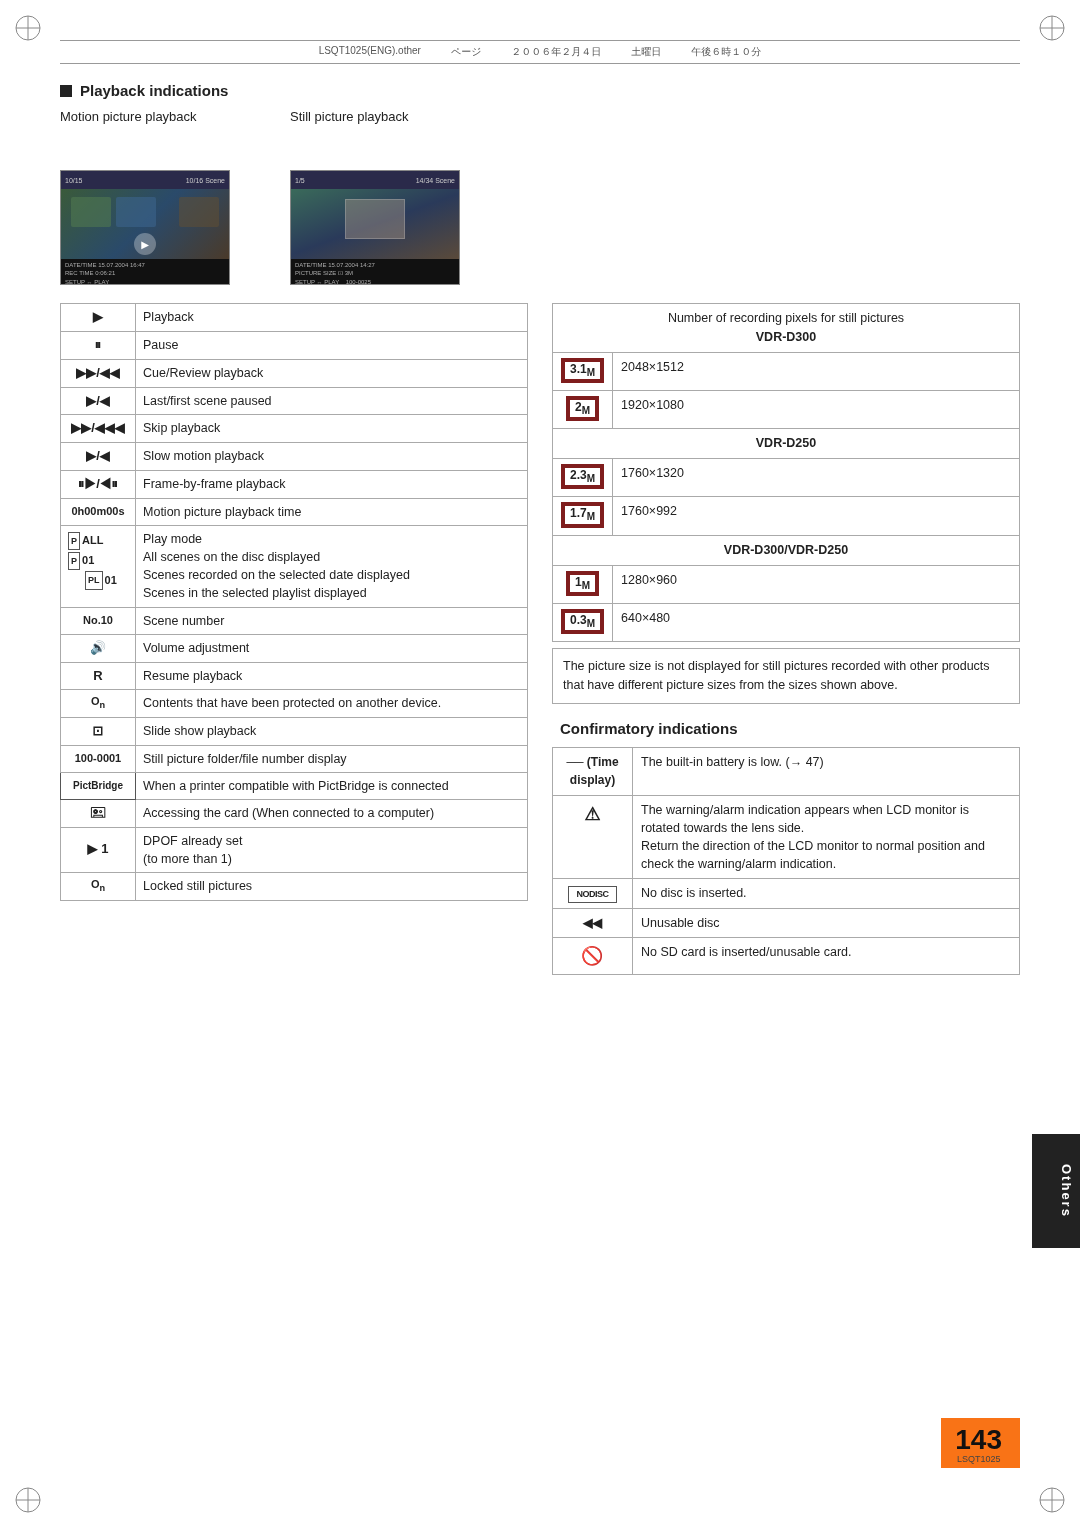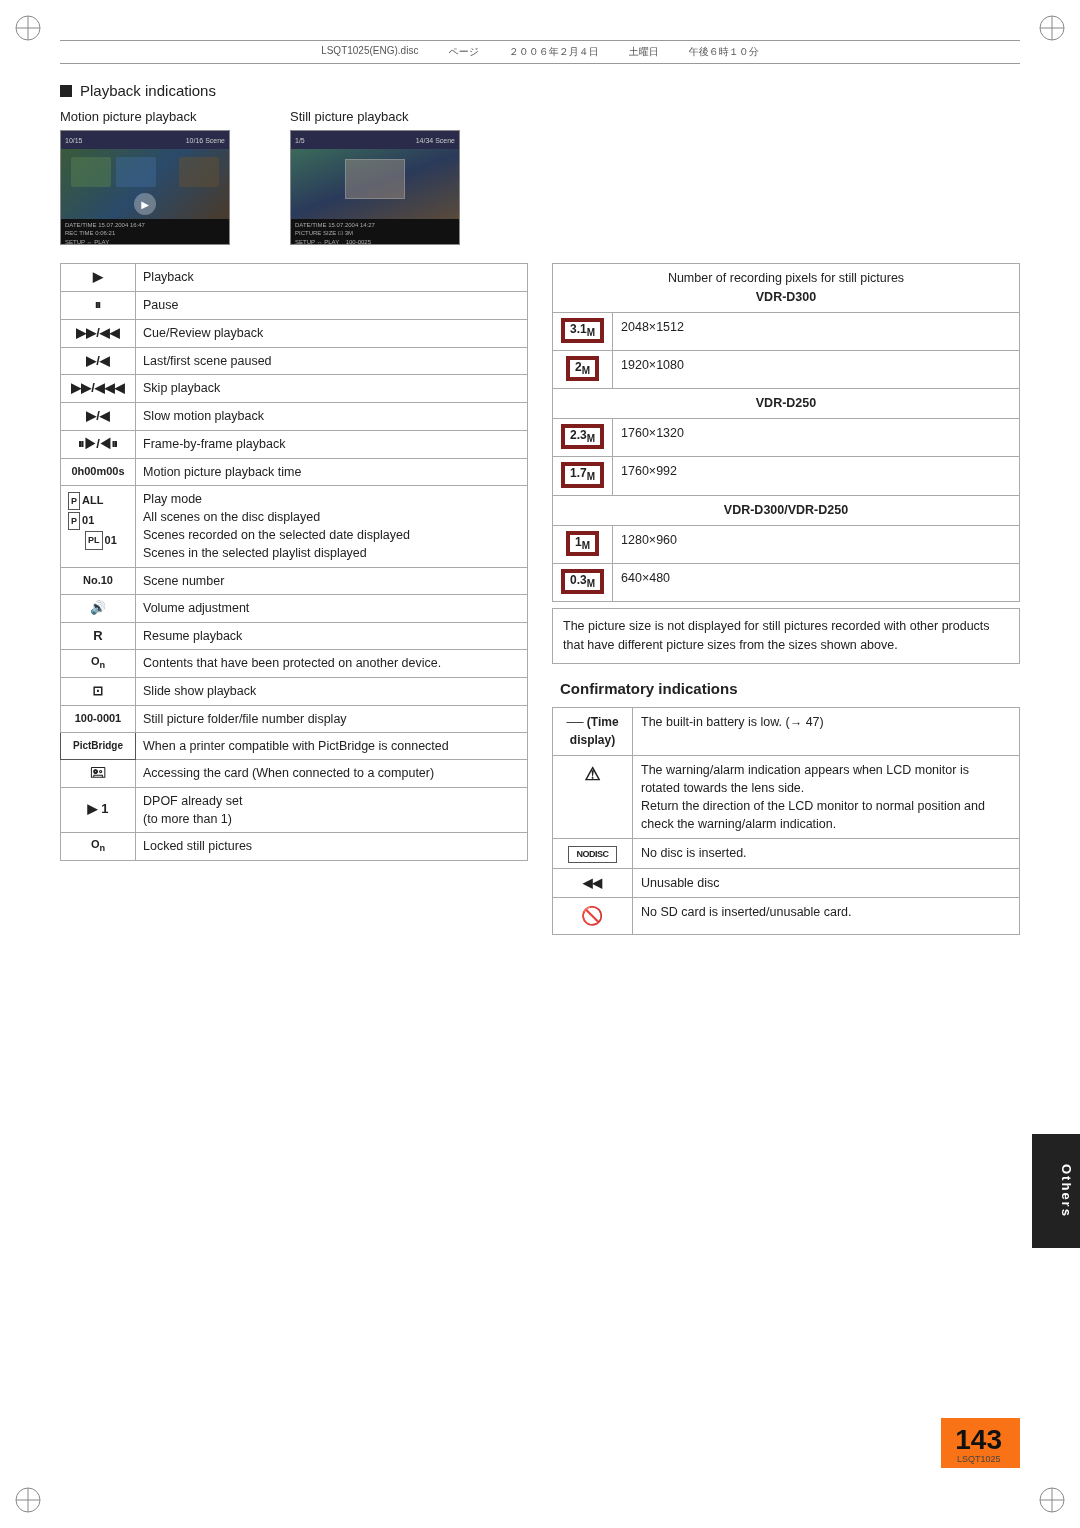--- a/index.html
+++ b/index.html
@@ -42,21 +42,21 @@
       margin-bottom: 12px;
       color: #111;
     }
 
     
     .section-heading {
       display: flex;
       align-items: center;
       gap: 8px;
       font-size: 15px;
-      font-weight: normal;
+      font-weight: bold;
       margin-bottom: 10px;
     }
     .section-heading .square-bullet {
       display: inline-block;
       width: 12px;
       height: 12px;
       background: #222;
       flex-shrink: 0;
     }
 
@@ -64,20 +64,21 @@
     .playback-images-row {
       display: flex;
       gap: 60px;
       margin-bottom: 18px;
       align-items: flex-start;
     }
     .playback-image-block {
       display: flex;
       flex-direction: column;
       align-items: flex-start;
+      gap: 40px;
     }
     .playback-image-label {
       font-size: 13px;
       margin-bottom: 6px;
     }
     .playback-screen {
       width: 170px;
       height: 115px;
       border: 1px solid #888;
       background: #1a1a2e;
@@ -316,21 +317,21 @@
   </div>
   <div class="corner-decoration corner-br">
     <svg viewBox="0 0 28 28">
         <circle cx="14" cy="14" r="12" fill="none" stroke="#888" stroke-width="1"></circle>
         <line x1="2" y1="14" x2="26" y2="14" stroke="#888" stroke-width="1"></line>
         <line x1="14" y1="2" x2="14" y2="26" stroke="#888" stroke-width="1"></line>
       </svg>
   </div>
 
   <div class="meta-line">
-    <span>LSQT1025(ENG).disc</span>
+    <span>LSQT1025(ENG).other</span>
     <span>ページ</span>
     <span>２００６年２月４日</span>
     <span>土曜日</span>
     <span>午後６時１０分</span>
   </div>
 
 
   <div class="section-heading">
     <span class="square-bullet"></span>
     <span>Playback indications</span>

